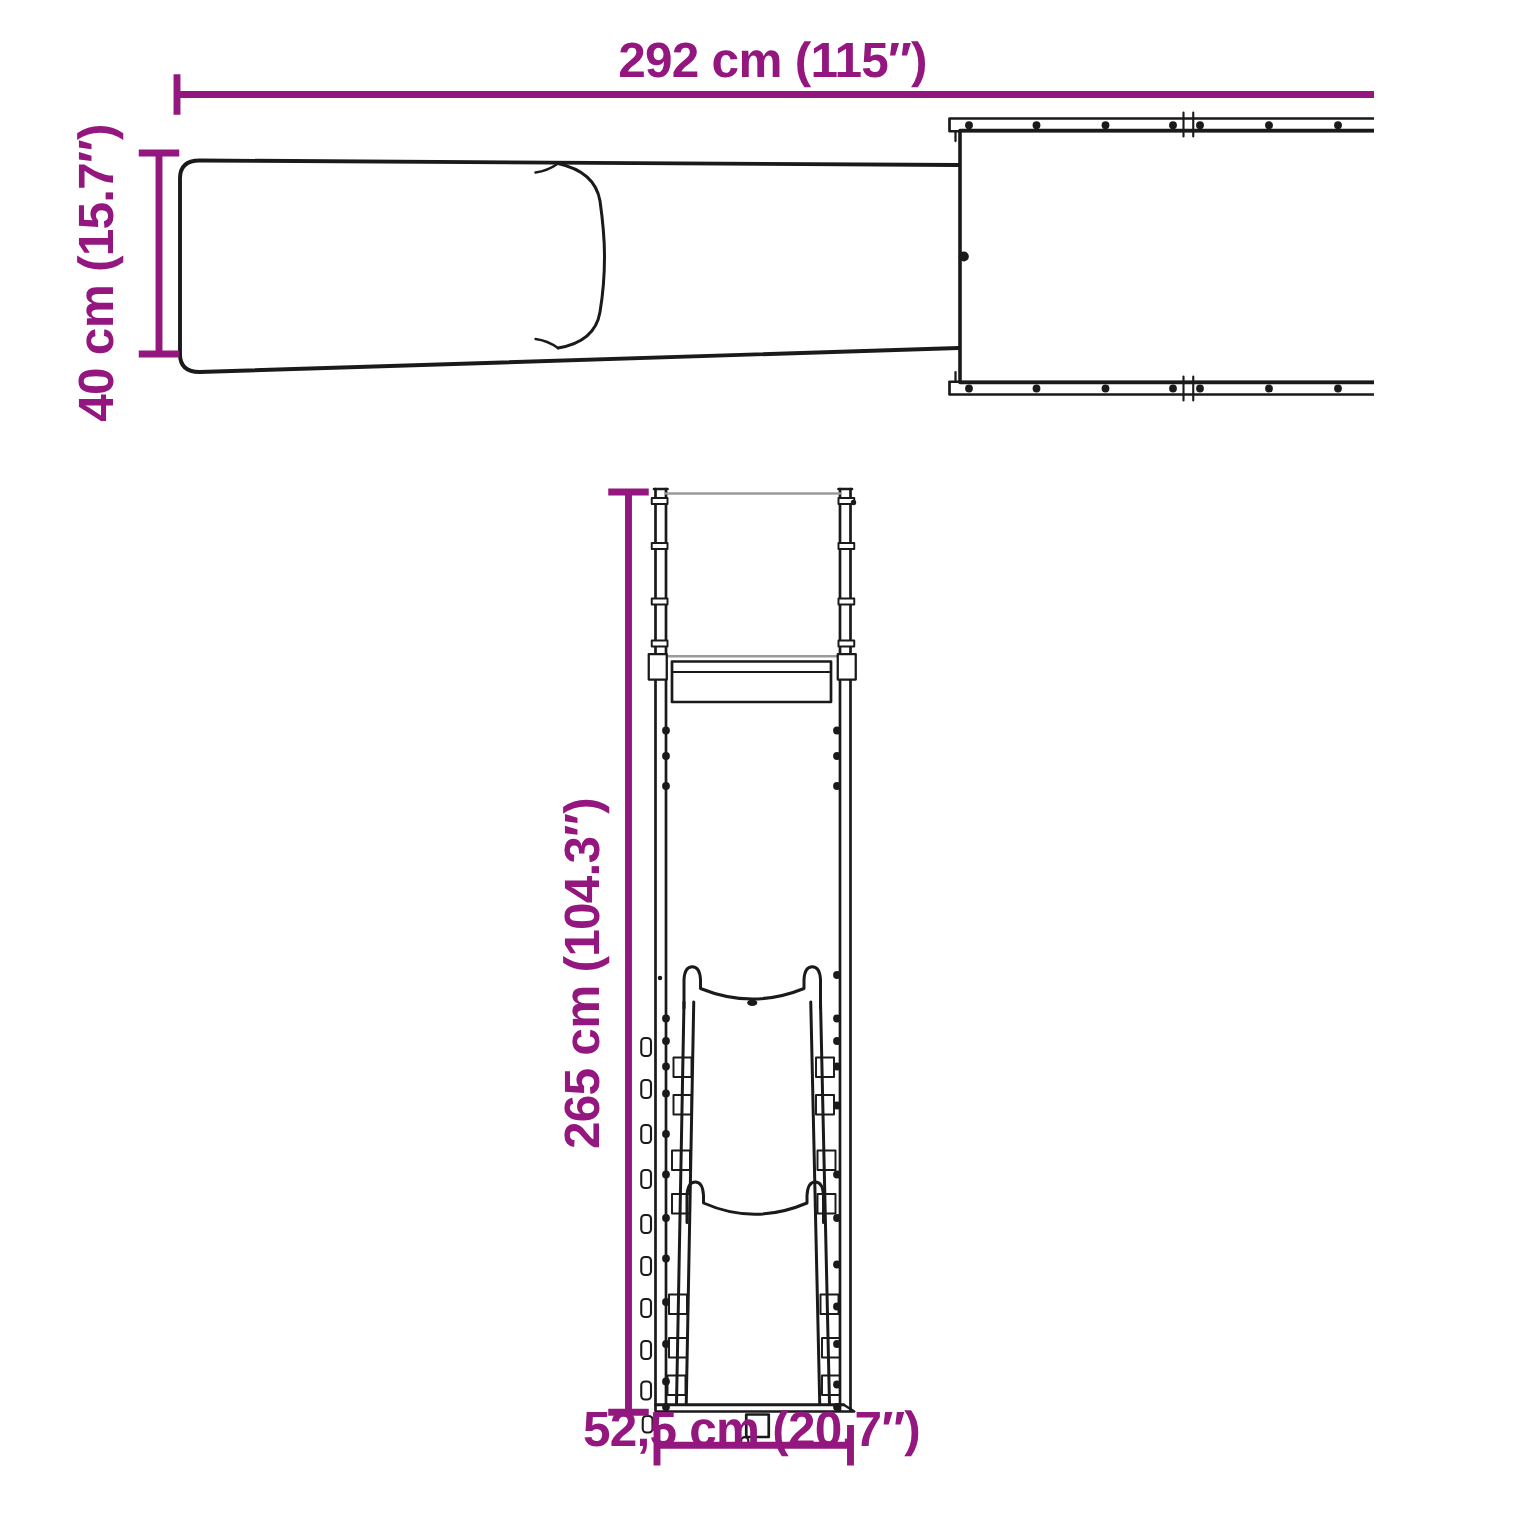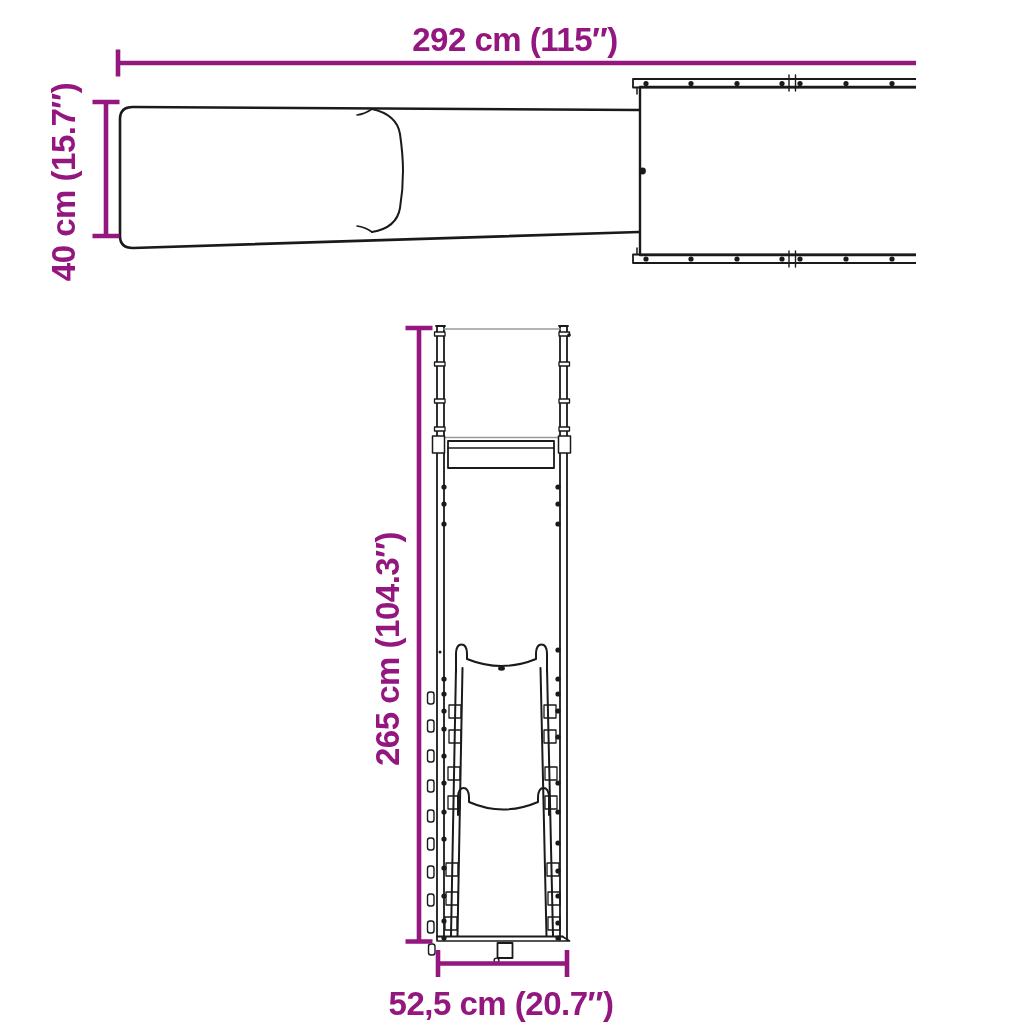--- a/index.html
+++ b/index.html
@@ -190,15 +190,15 @@
       <path d="M438,963.5 H567 M438,950 V977 M567,950 V977"></path>
     </g>
   </svg>
 
   <div class="dim-label" style="left:515px;top:40px;">292 cm (115″)</div>
 
   <div class="dim-label vertical" style="left:64px;top:182px;">40 cm (15.7″)</div>
 
   <div class="dim-label vertical" style="left:388px;top:649px;">265 cm (104.3″)</div>
 
-  <div class="dim-label" style="left:501px;top:1004px;">52,5 cm (20.7″)</div>
+  <div class="dim-label" style="left:501px;top:953px;">52,5 cm (20.7″)</div>
 
 </div>
 
 </body></html>

